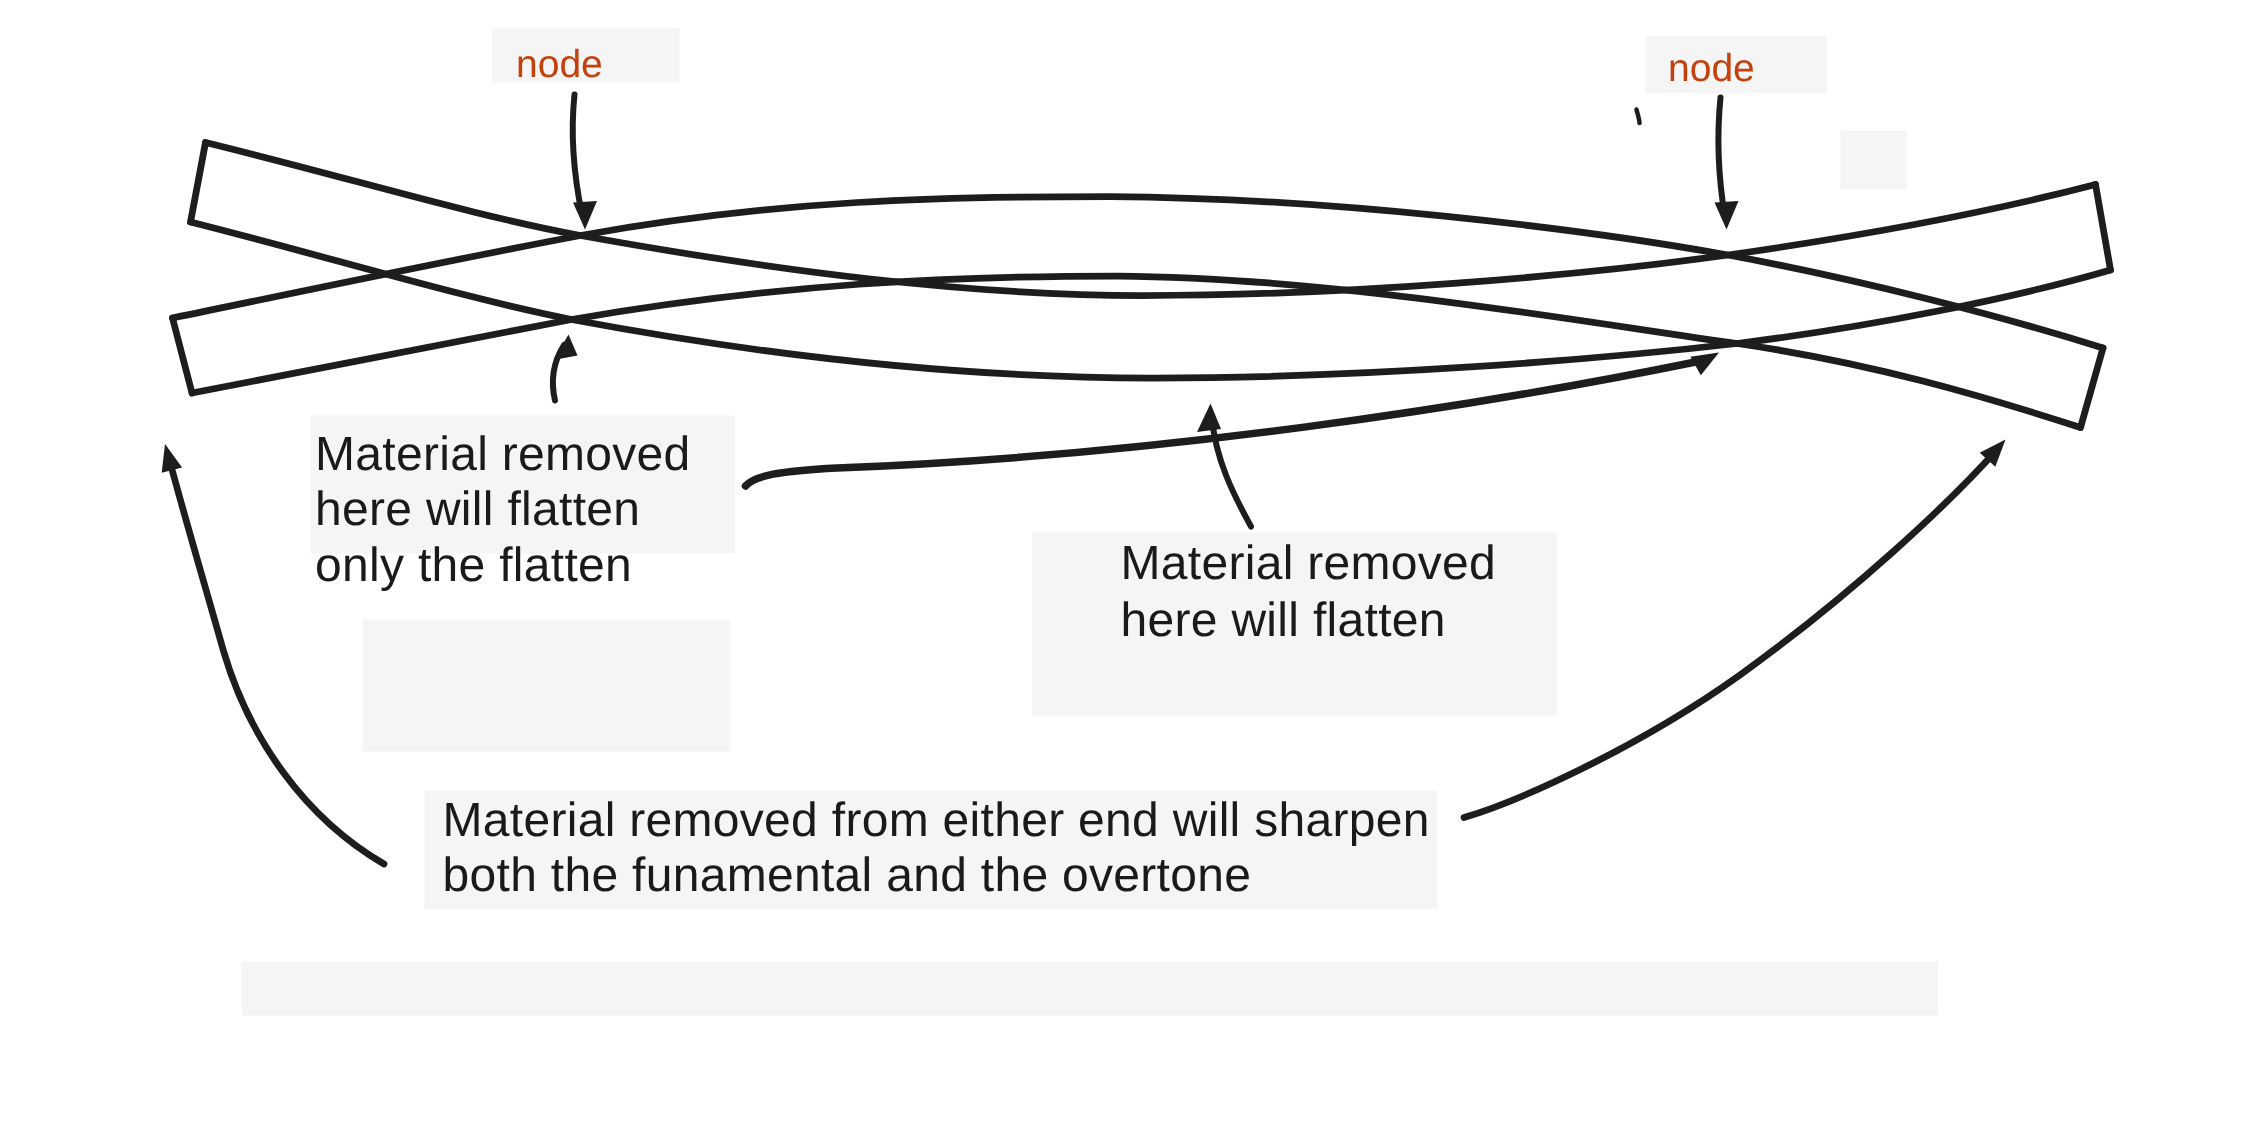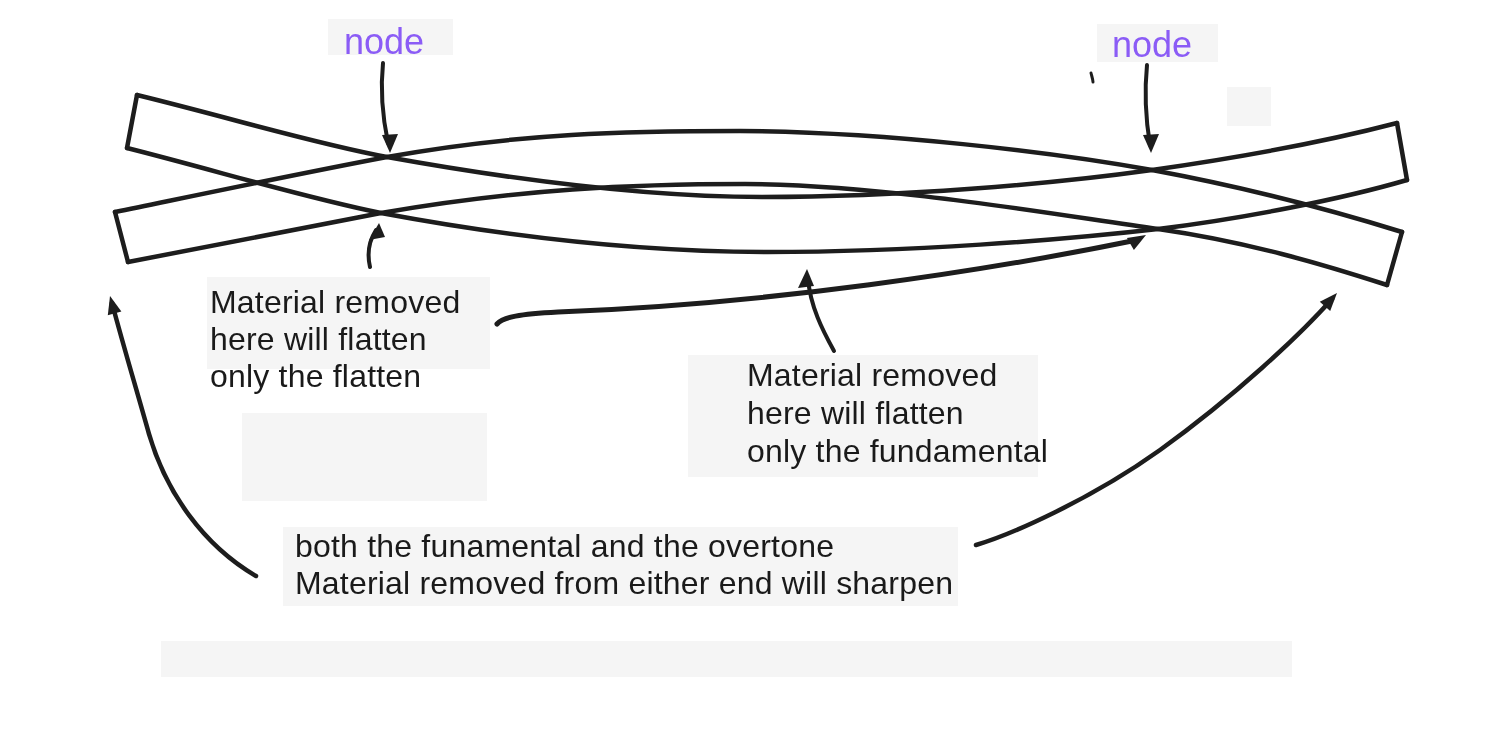--- a/index.html
+++ b/index.html
@@ -13,22 +13,22 @@
   .artifact{position:absolute;background:#f5f5f5;}
   .ink-svg{position:absolute;left:0;top:0;z-index:2;}
   .note{
     position:absolute;z-index:3;
     font-size:32px;line-height:37px;
     color:#1a1a1a;letter-spacing:.2px;
     white-space:nowrap;
   }
   .node-label{
     position:absolute;z-index:3;
-    font-size:36px;line-height:34px;
-    color:#8b5cf6;
+    font-size:26px;line-height:34px;
+    color:#c2410c;
   }
   .caption{
     position:absolute;z-index:3;
     left:168px;top:639px;
     font-size:37px;line-height:38px;
     color:#1a1a1a;white-space:nowrap;
   }
   .caption .squeeze{
     display:inline-block;
     transform:scaleX(0.84);
@@ -93,22 +93,21 @@
 
   <div class="note" style="left:210px;top:284px;">
     <div>Material removed</div>
     <div>here will flatten</div>
     <div>only the flatten</div>
   </div>
 
   <div class="note" style="left:747px;top:356px;line-height:38px;">
     <div>Material removed</div>
     <div>here will flatten</div>
-    <div>only the fundamental</div>
   </div>
 
   <div class="note" style="left:295px;top:528px;">
+    <div>Material removed from either end will sharpen</div>
     <div>both the funamental and the overtone</div>
-    <div>Material removed from either end will sharpen</div>
   </div>
 
 
 </div>
 
 </body></html>

